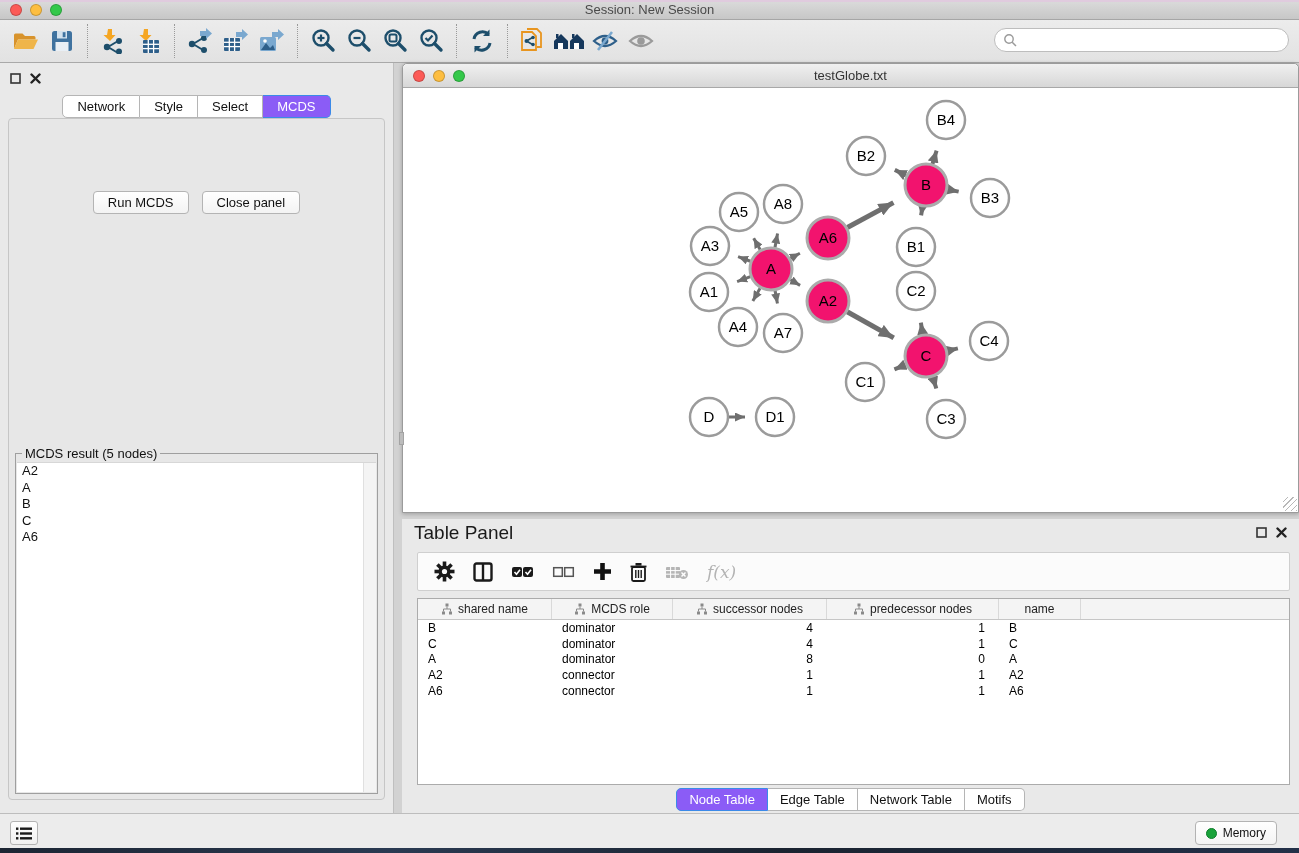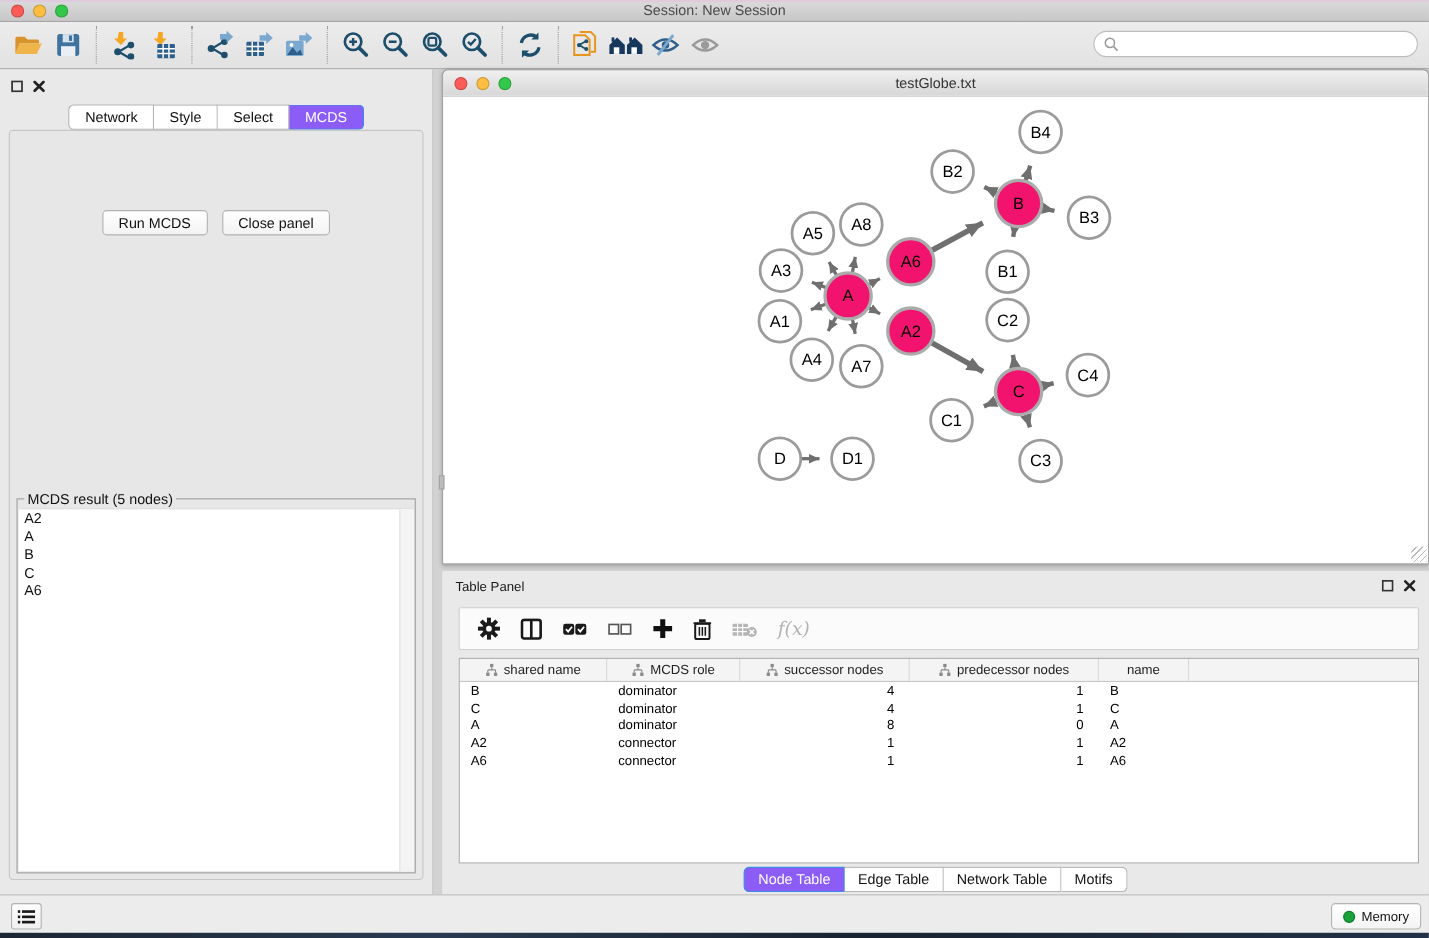--- a/index.html
+++ b/index.html
@@ -68,41 +68,41 @@
     border-radius:5px 5px 0 0; display:flex; align-items:center; position:relative; }
   .net-titlebar .title { position:absolute; left:0; right:0; text-align:center; font-size:13px; color:#333; }
   .canvas { position:relative; width:895px; height:424px; background:#fff; overflow:hidden; }
   .grip { position:absolute; right:1px; bottom:1px; width:14px; height:14px;
     background:repeating-linear-gradient(135deg, transparent 0 3px, #b8b8b8 3px 4px); }
   .split-tick { position:absolute; left:399px; top:432px; width:5px; height:13px; background:#bcbcbc; border:1px solid #a3a3a3; }
 
   
   .table-panel { position:absolute; left:402px; top:519px; width:897px; height:294px; background:#e9e9e9; }
   .tp-head { height:27px; display:flex; align-items:center; padding:0 12px; }
-  .tp-head .ptitle { font-size:12px; color:#1a1a1a; flex:1; }
+  .tp-head .ptitle { font-size:19px; color:#1a1a1a; flex:1; }
   .tp-toolbar { position:absolute; left:15px; right:9px; top:33px; height:39px; background:#fbfbfb;
     border:1px solid #cfcfcf; border-radius:2px; display:flex; align-items:center; gap:18px; padding-left:16px; }
   .fx { font-family:"DejaVu Serif", serif; font-style:italic; font-size:17px; color:#b3b3b3; }
   .datatable { position:absolute; left:15px; right:9px; top:79px; bottom:28px; background:#fff; border:1px solid #ababab; overflow:hidden; }
   .thead { display:flex; height:21px; background:#f4f4f4; border-bottom:1px solid #c6c6c6; }
   .th { display:flex; align-items:center; justify-content:center; gap:5px; font-size:12px; color:#222;
     border-right:1px solid #d9d9d9; }
   .th.noicon { }
   .trow { display:flex; height:15.8px; align-items:center; }
   .td { font-size:12px; color:#000; overflow:hidden; white-space:nowrap; }
   .td.l { padding-left:10px; text-align:left; }
   .td.r { padding-right:14px; text-align:right; }
   .tp-tabs { position:absolute; left:0; right:0; bottom:2px; display:flex; justify-content:center; }
   .tp-tabs .seg-tab { padding:3px 12px; }
 
   
   .statusbar { position:absolute; left:0; top:813px; width:1299px; height:35px; background:#ececec; border-top:1px solid #bdbdbd; }
   .listbtn { position:absolute; left:10px; top:7px; width:28px; height:24px; background:linear-gradient(#fefefe,#f0f0f0);
     border:1px solid #b3b3b3; border-radius:3px; display:flex; align-items:center; justify-content:center; }
-  .membtn { position:absolute; right:7px; top:7px; height:24px; background:linear-gradient(#ffffff,#f4f4f4);
+  .membtn { position:absolute; right:22px; top:7px; height:24px; background:linear-gradient(#ffffff,#f4f4f4);
     border:1px solid #b3b3b3; border-radius:4px; display:flex; align-items:center; gap:6px; padding:0 10px; }
   .memdot { width:11px; height:11px; border-radius:50%; background:#19a23a; border:1px solid #0d7d2a; }
   .membtn span { font-size:12px; color:#111; }
   .desktop-strip { position:absolute; left:0; top:848px; width:1299px; height:5px;
     background:linear-gradient(90deg,#1c2533,#2a3a52 30%,#1a2330 60%,#223048); }
 
   svg { display:block; }
 </style>
 </head>
 <body>

